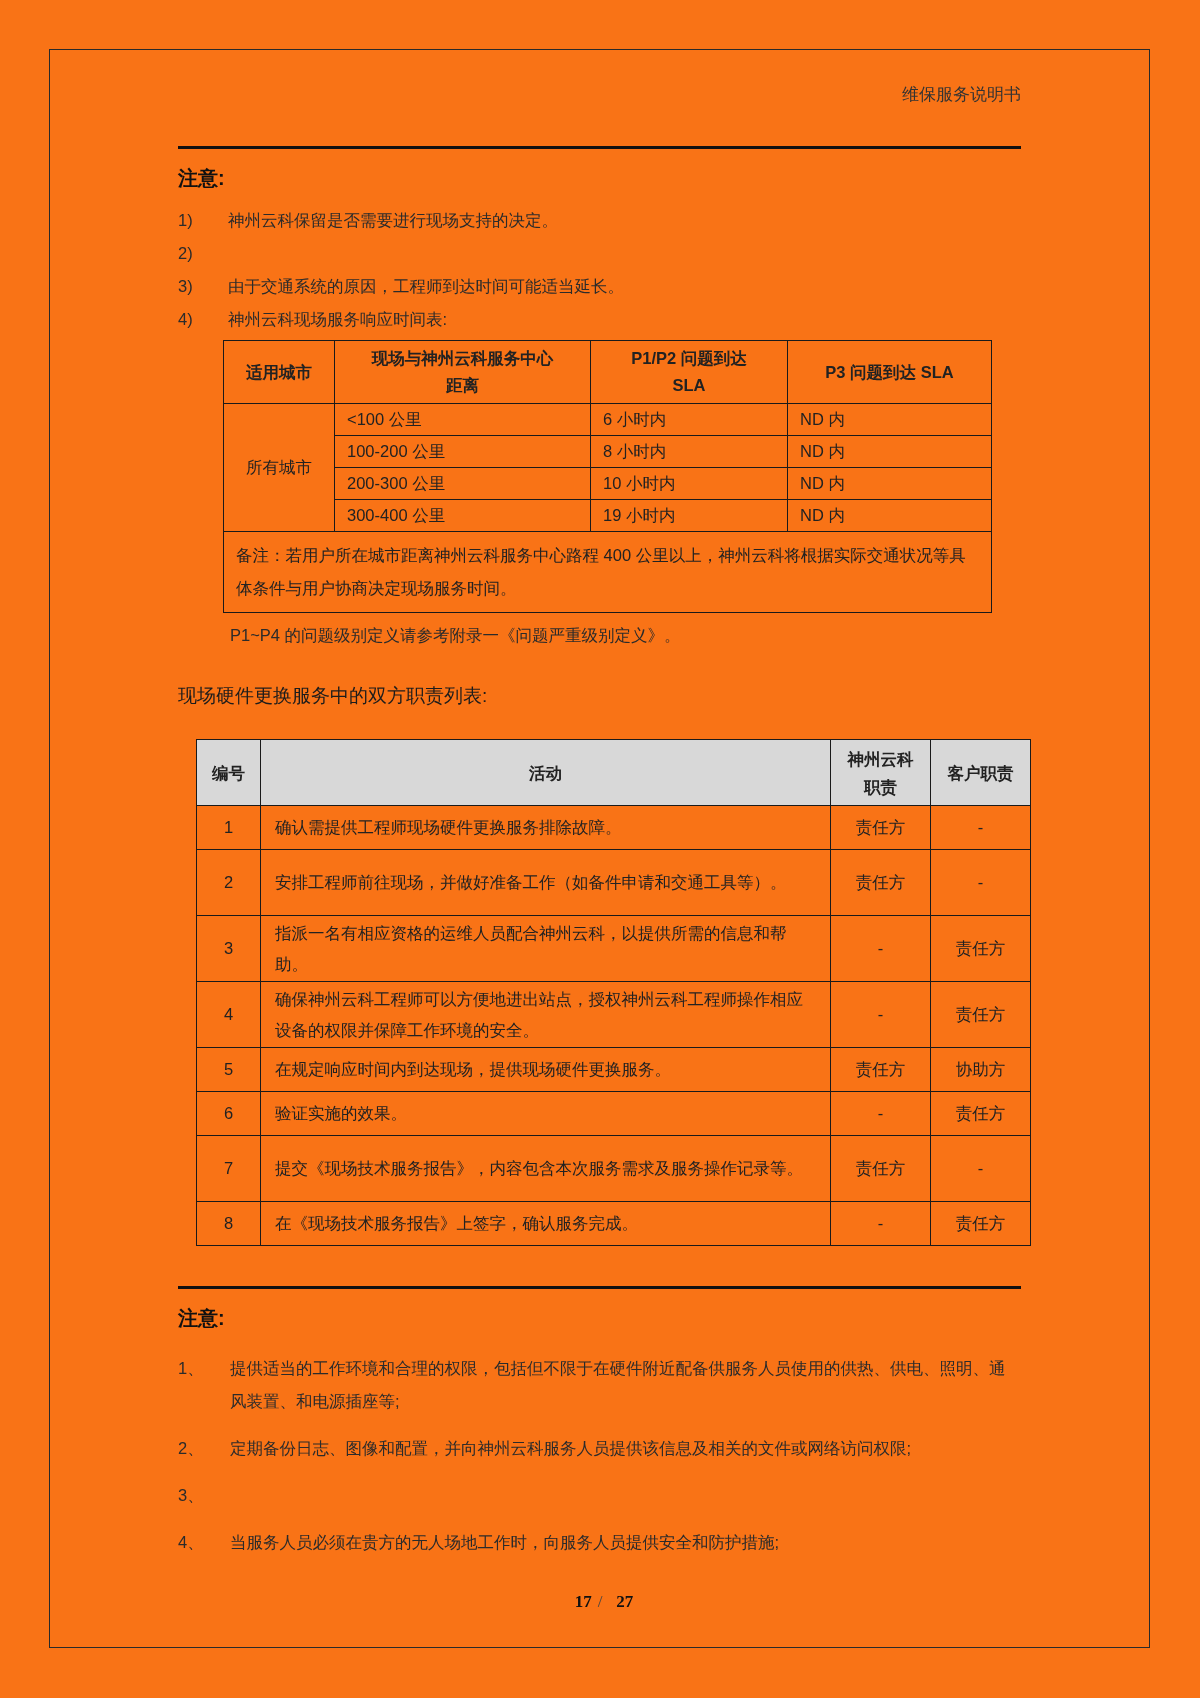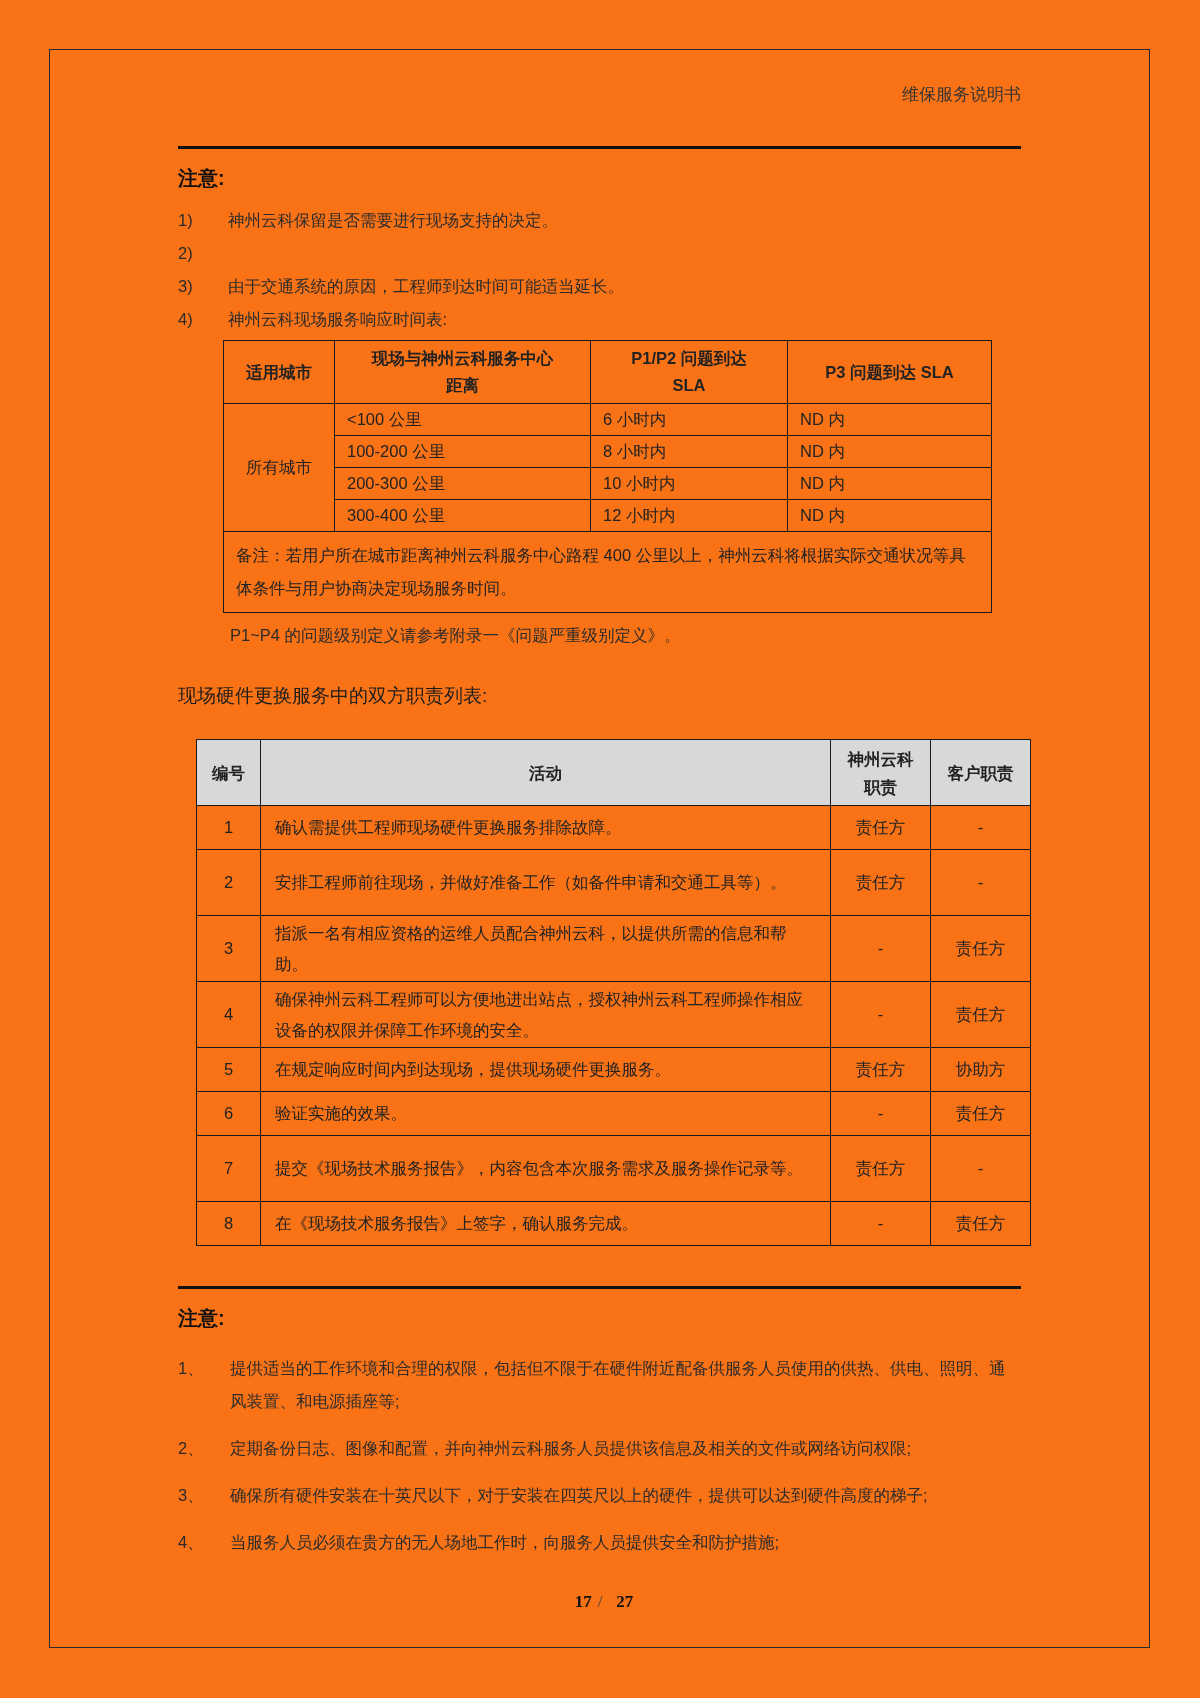--- a/index.html
+++ b/index.html
@@ -103,21 +103,21 @@
         <td>8 小时内</td>
         <td>ND 内</td>
       </tr>
       <tr>
         <td>200-300 公里</td>
         <td>10 小时内</td>
         <td>ND 内</td>
       </tr>
       <tr>
         <td>300-400 公里</td>
-        <td>12 小时内</td>
+        <td>19 小时内</td>
         <td>ND 内</td>
       </tr>
       <tr>
         <td class="remark" colspan="4">备注：若用户所在城市距离神州云科服务中心路程 400 公里以上，神州云科将根据实际交通状况等具体条件与用户协商决定现场服务时间。</td>
       </tr>
     </tbody>
       </table>
 
     <div class="p1p4-note">P1~P4 的问题级别定义请参考附录一《问题严重级别定义》。</div>
 
@@ -198,21 +198,20 @@
       <div class="li">
         <span class="num">1、</span>
         <span>提供适当的工作环境和合理的权限，包括但不限于在硬件附近配备供服务人员使用的供热、供电、照明、通风装置、和电源插座等;</span>
       </div>
       <div class="li">
         <span class="num">2、</span>
         <span>定期备份日志、图像和配置，并向神州云科服务人员提供该信息及相关的文件或网络访问权限;</span>
       </div>
       <div class="li">
         <span class="num">3、</span>
-        <span>确保所有硬件安装在十英尺以下，对于安装在四英尺以上的硬件，提供可以达到硬件高度的梯子;</span>
       </div>
       <div class="li">
         <span class="num">4、</span>
         <span>当服务人员必须在贵方的无人场地工作时，向服务人员提供安全和防护措施;</span>
       </div>
     </div>
 
   </div>
 
   <div class="footer">

